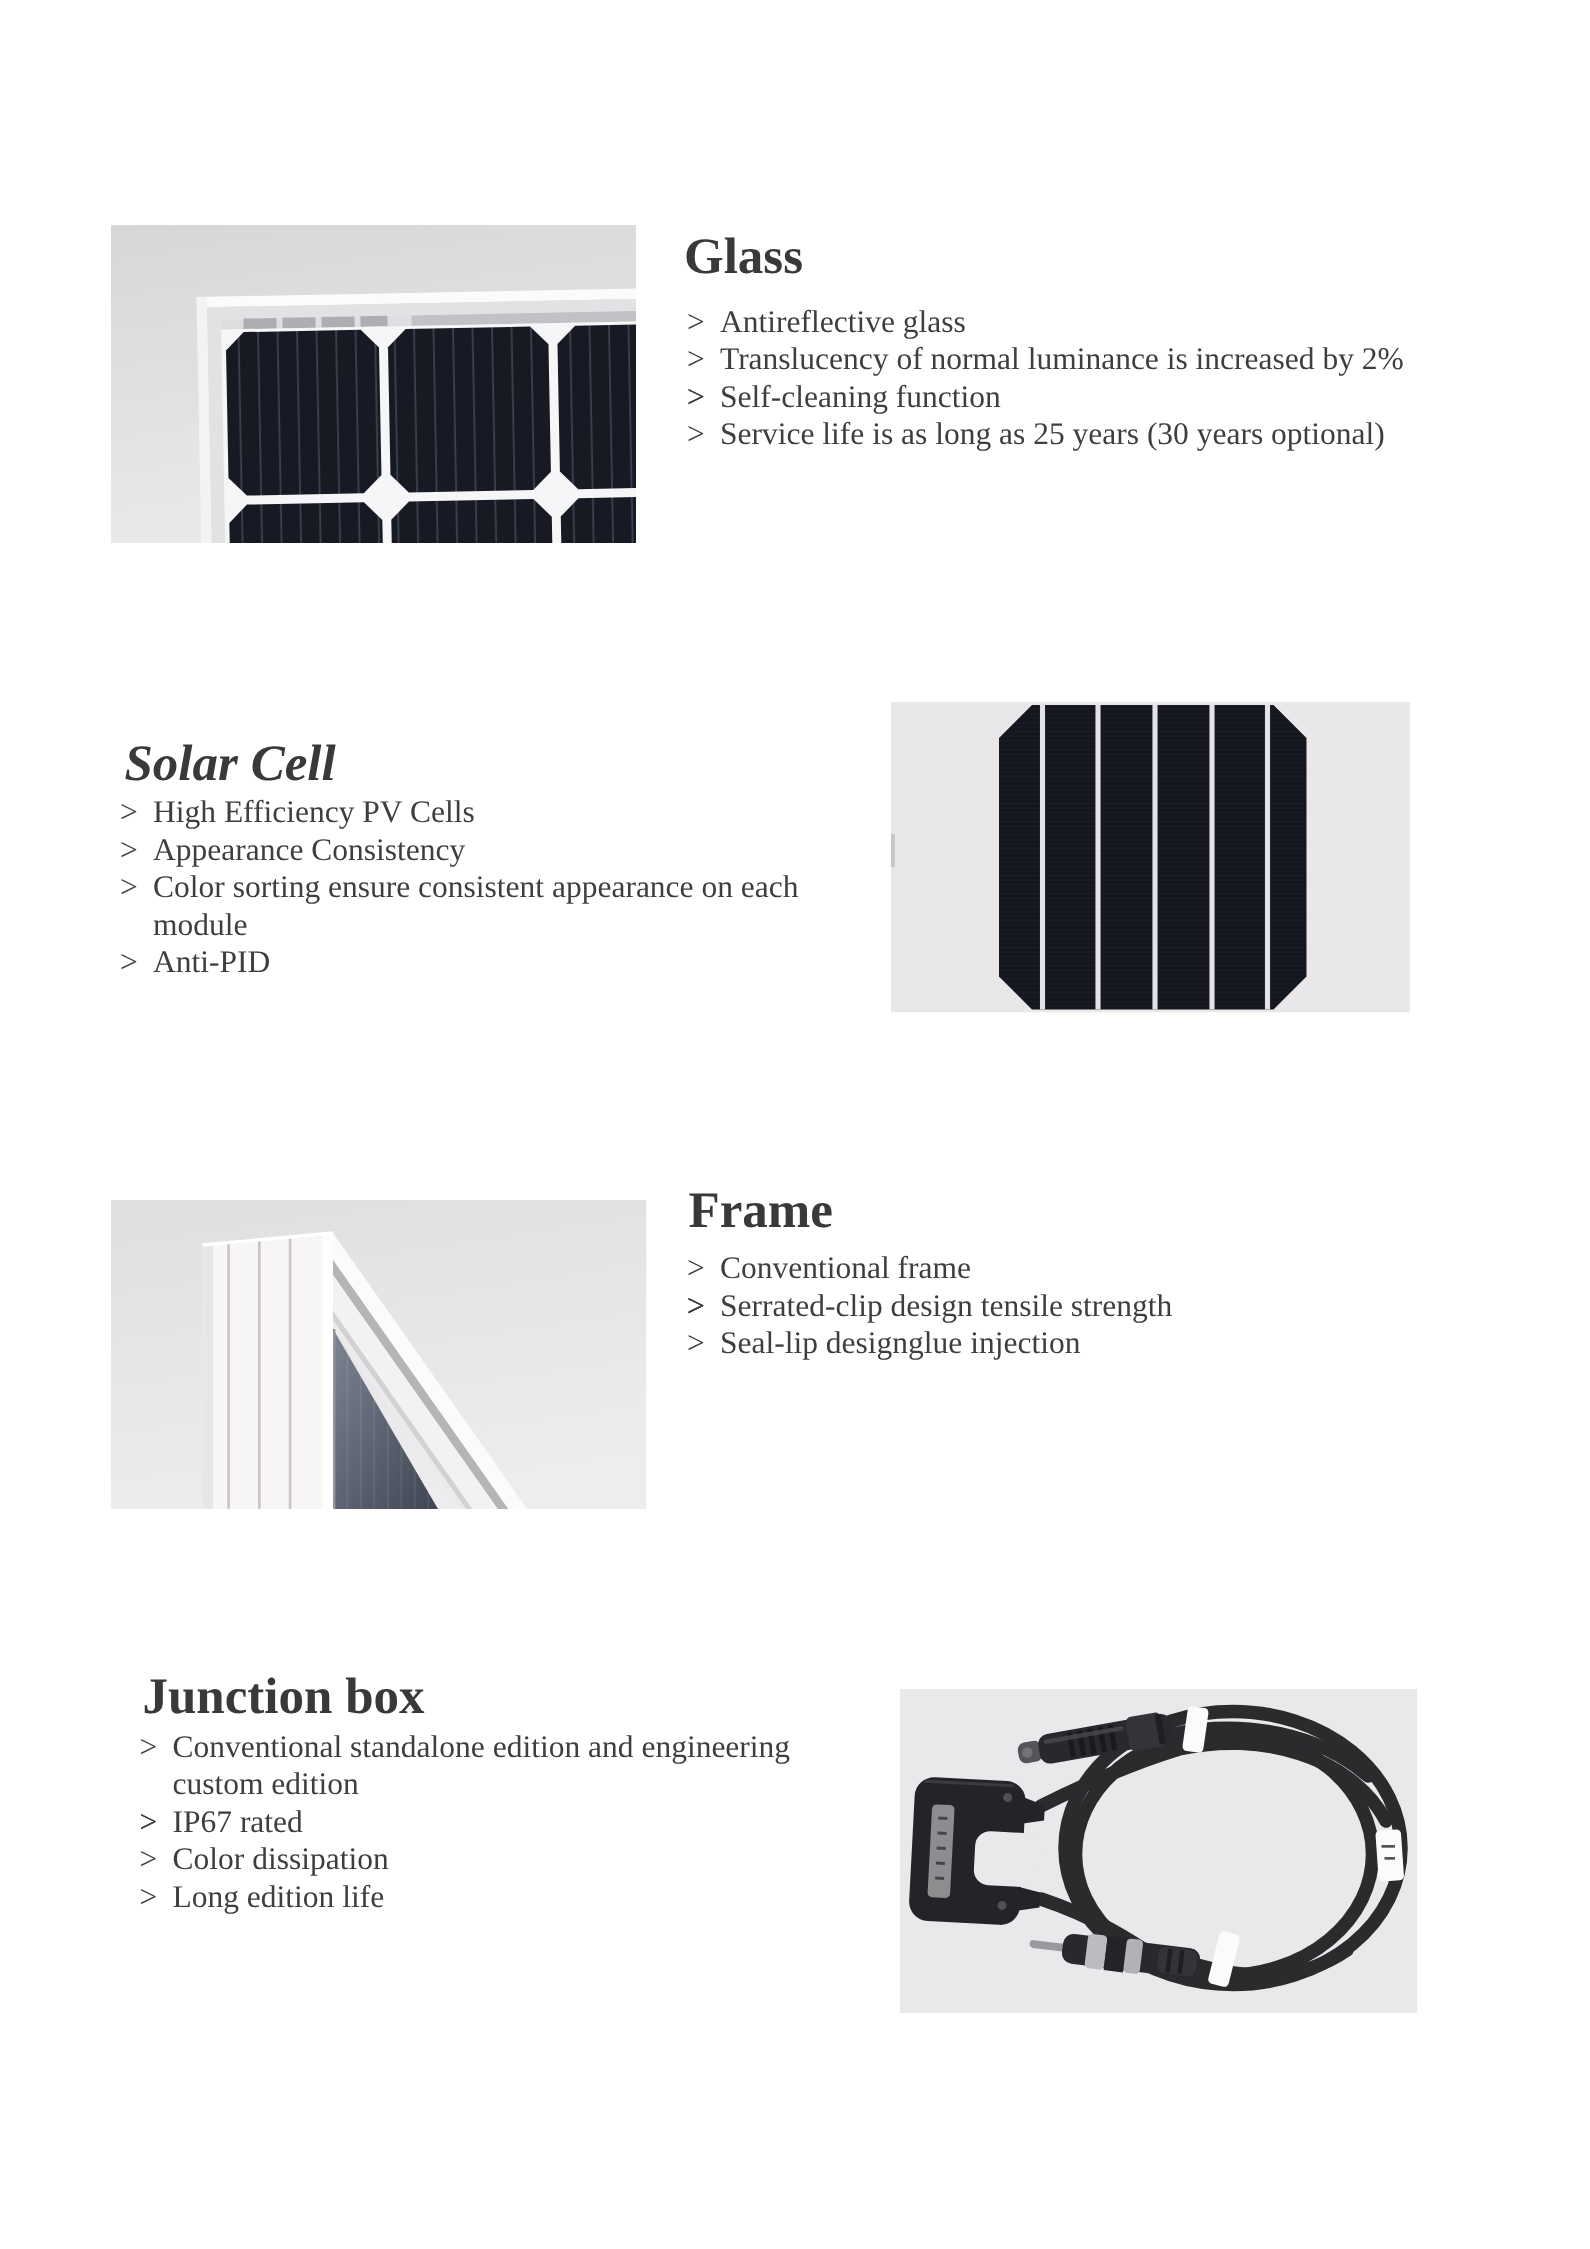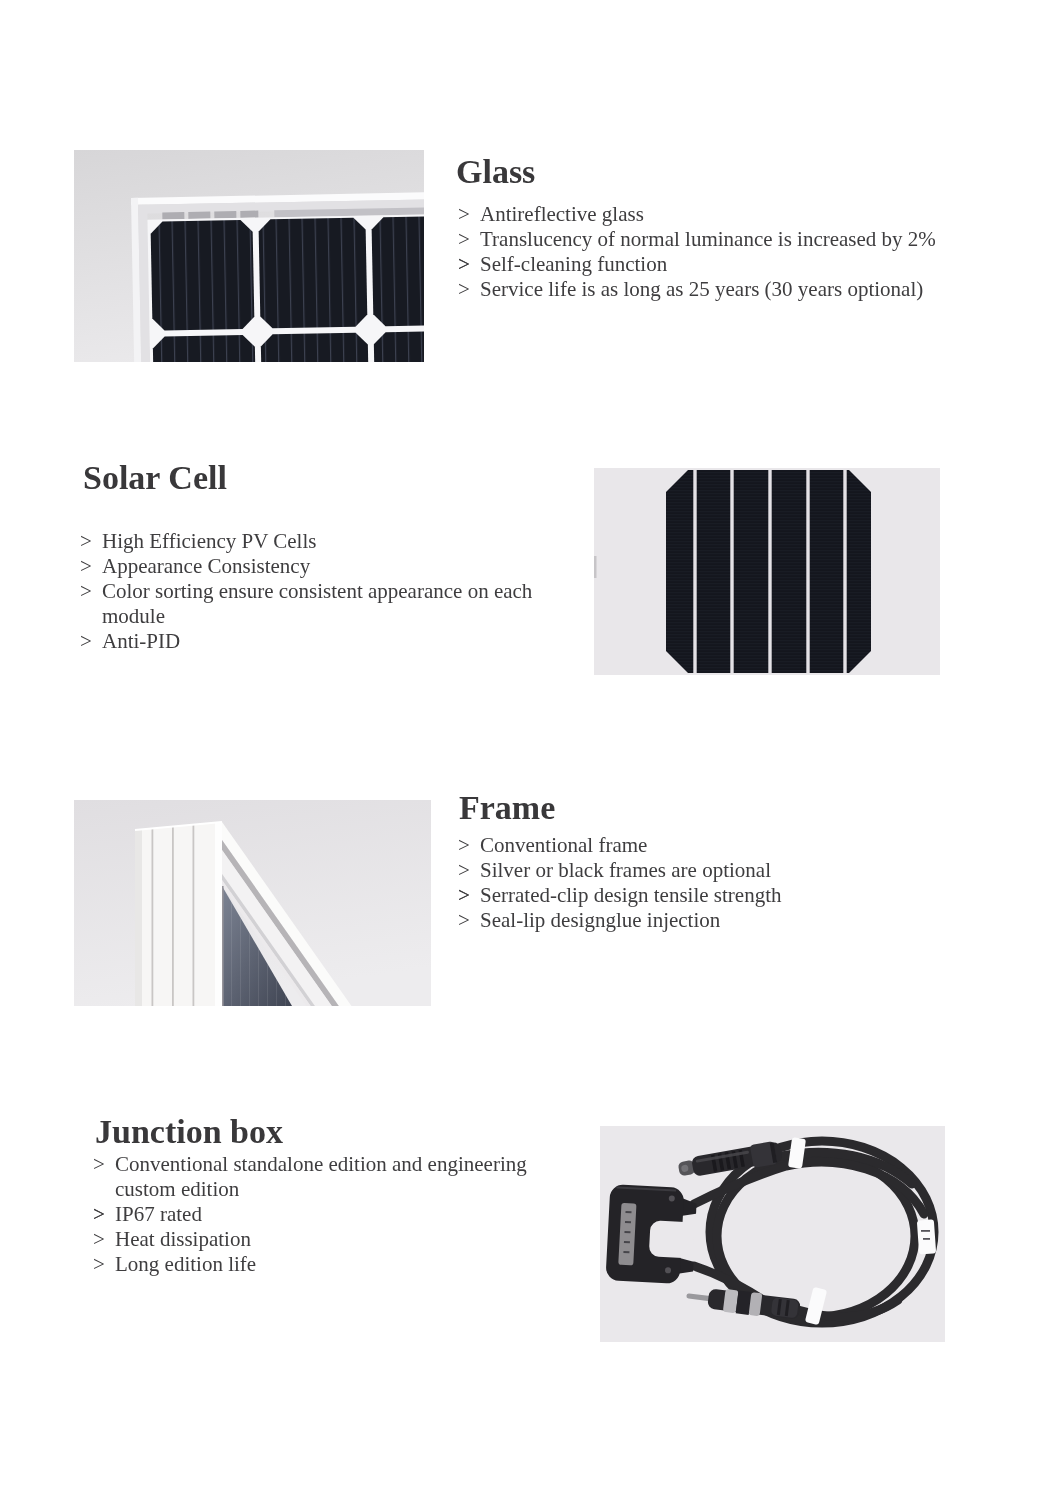--- a/index.html
+++ b/index.html
@@ -25,21 +25,21 @@
   .bullets li{position:relative;padding-left:23px;}
   .bullets .marker{position:absolute;left:1px;top:0;}
   
   #photo-glass{left:74px;top:150px;}
   #photo-solar{left:594px;top:468px;}
   #photo-frame{left:74px;top:800px;}
   #photo-junction{left:600px;top:1126px;}
   
   #title-glass{left:456px;top:155px;text-align:right;}
   #bullets-glass{left:457px;top:202px;width:500px;}
-  #title-solar{left:83px;top:461px;}
+  #title-solar{left:83px;top:493px;font-style:italic;}
   #bullets-solar{left:79px;top:529px;width:460px;}
   #title-frame{left:459px;top:791px;}
   #bullets-frame{left:457px;top:833px;width:520px;}
   #title-junction{left:95px;top:1115px;}
   #bullets-junction{left:92px;top:1152px;width:445px;}
 </style>
 </head>
 <body>
 
 <div class="page">
@@ -153,32 +153,32 @@
         <rect x="77.5" y="28.5" width="1.8" height="177.5" fill="#c9c6c5"></rect>
         <rect x="98" y="26.6" width="1.8" height="179.4" fill="#c9c6c5"></rect>
         <rect x="118.5" y="24.8" width="1.8" height="181.2" fill="#c9c6c5"></rect>
         <line x1="61" y1="30" x2="148" y2="22" stroke="#ffffff" stroke-width="2.2"></line>
       </g>
     </svg>
   </figure>
   <h2 class="sec-title" id="title-frame">Frame</h2>
   <ul class="bullets" id="bullets-frame">
       <li><span class="marker">&gt;</span><span>Conventional frame</span></li>
-      <li><span class="marker">&gt;</span><span>Silver or black frames are optional</span></li>
+      <li><span class="marker">&gt;</span></li>
       <li><span class="marker">&gt;</span></li>
       <li><span class="marker">&gt;</span><span>Serrated-clip design tensile strength</span></li>
       <li><span class="marker">&gt;</span><span>Seal-lip designglue injection</span></li>
     </ul>
 
   <h2 class="sec-title" id="title-junction">Junction box</h2>
   <ul class="bullets" id="bullets-junction">
       <li><span class="marker">&gt;</span><span>Conventional standalone edition and engineering custom edition</span></li>
       <li><span class="marker">&gt;</span></li>
       <li><span class="marker">&gt;</span><span>IP67 rated</span></li>
-      <li><span class="marker">&gt;</span><span>Heat dissipation</span></li>
+      <li><span class="marker">&gt;</span><span>Color dissipation</span></li>
       <li><span class="marker">&gt;</span><span>Long edition life</span></li>
     </ul>
   <figure class="photo" id="photo-junction">
     <svg width="345" height="216" viewBox="0 0 345 216">
       <rect width="345" height="216" fill="#eae8eb"></rect>
       <g stroke="#2b2a2d" stroke-width="9" fill="none" stroke-linecap="round">
         <ellipse cx="222" cy="106" rx="112" ry="91"></ellipse>
         <ellipse cx="216" cy="110" rx="99" ry="81"></ellipse>
         <path d="M94,78 C130,60 160,48 186,40 C240,28 300,44 324,88"></path>
         <path d="M182,30 C230,20 280,30 312,58"></path>

